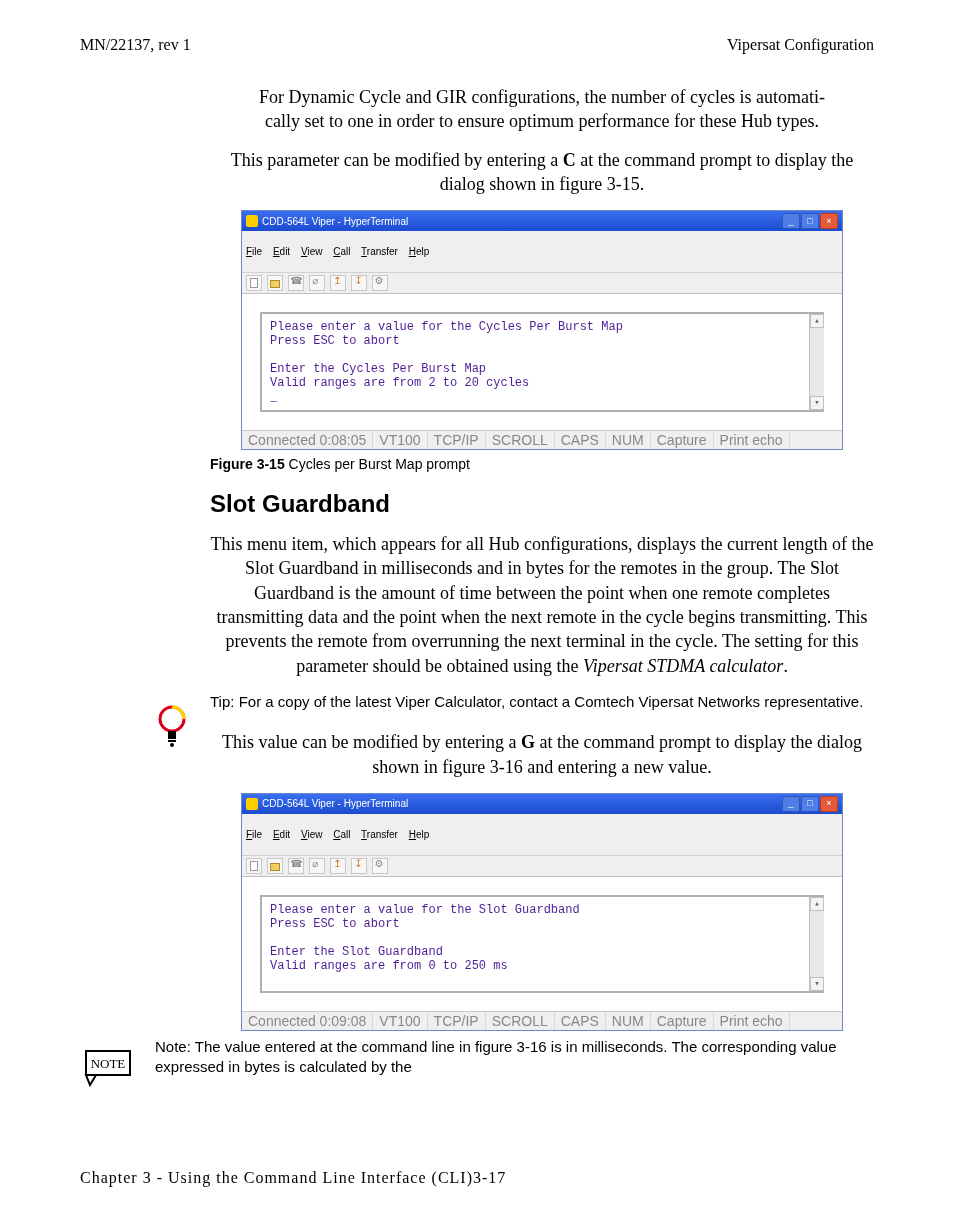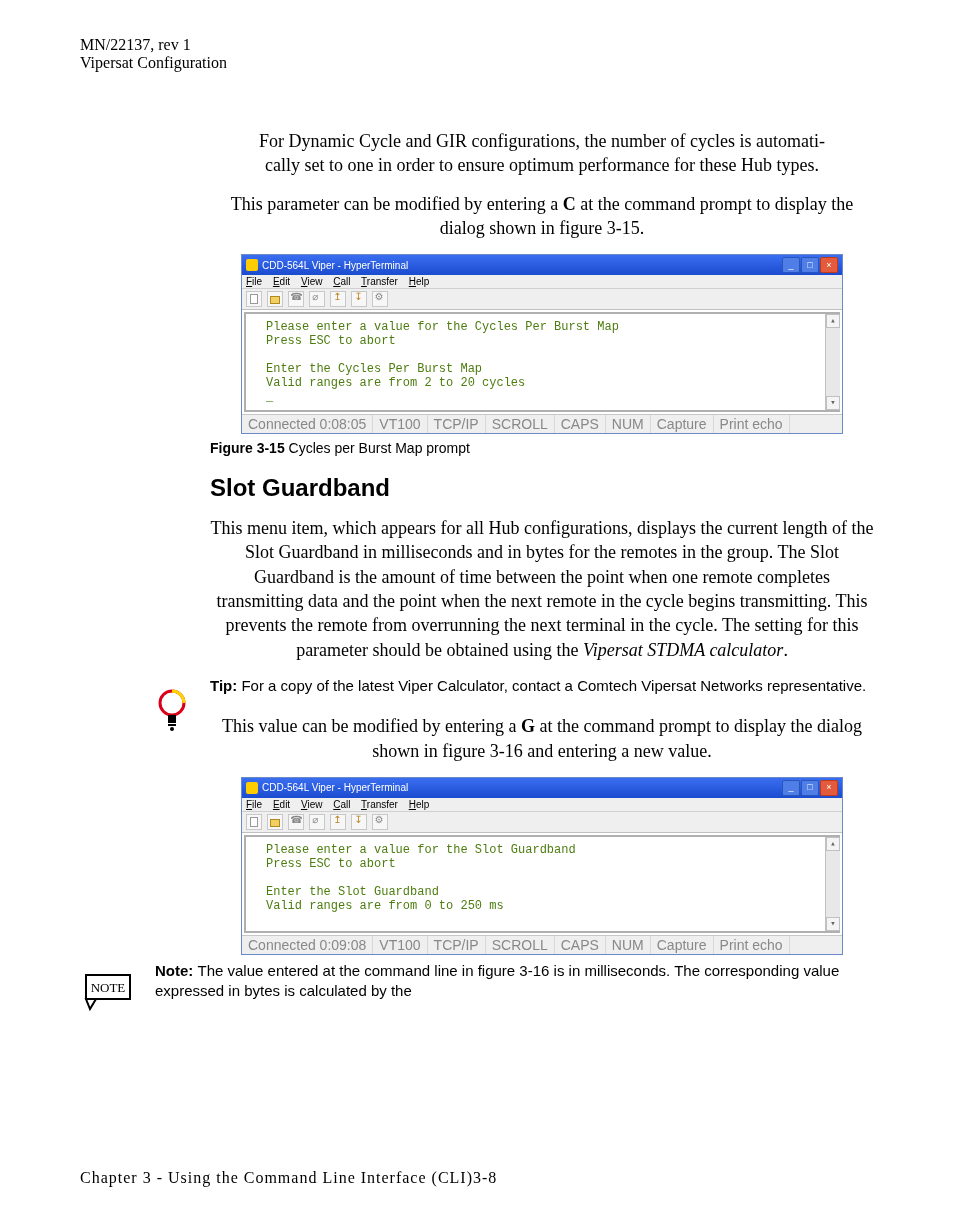--- a/index.html
+++ b/index.html
@@ -13,22 +13,21 @@
     width: 954px;
     height: 1227px;
     box-sizing: border-box;
     padding: 36px 80px 40px 80px;
     position: relative;
   }
   .header-row {
     display: flex;
     justify-content: space-between;
     font-size: 16px;
-    margin-bottom: 57px;
-    flex-direction: column;
+    margin-bottom: 31px;
   }
   .body-col {
     margin-left: 130px;
   }
   .para {
     font-size: 18px;
     line-height: 1.35;
     margin: 0 0 14px 0;
     text-align: center;
   }
@@ -80,21 +79,21 @@
     align-items: center;
     justify-content: center;
     color: #fff;
     font-size: 9px;
     line-height: 1;
   }
   .ht-btn.close { background: #e35b3c; border-color: #bf3a1b; }
   .ht-menu {
     background: #efefef;
     border-bottom: 1px solid #d0d0d0;
-    padding: 1px 4px;
+    padding: 15px 4px;
     color: #000;
   }
   .ht-menu span { margin-right: 8px; }
   .ht-menu u { text-decoration: underline; }
   .ht-tool {
     background: #efefef;
     border-bottom: 1px solid #c0c0c0;
     padding: 2px 4px;
     color: #555;
     letter-spacing: 0;
@@ -146,28 +145,28 @@
     position:absolute; left:2px; top:-1px;
     font-size: 10px; color:#c08020;
   }
   .ht-tool-icon.props::after {
     content: "⚙";
     position:absolute; left:1px; top:-1px;
     font-size: 10px; color:#888;
   }
   .ht-term {
     background: #fff;
-    padding: 6px 20px;
+    padding: 6px 8px;
     font-family: "Courier New", monospace;
     font-size: 12px;
     white-space: pre;
-    color: #4d7c0f;
+    color: #4c1d95;
     border: 2px solid #b0b0b0;
     border-right: 0;
-    margin: 2px;
+    margin: 18px;
     min-height: 82px;
     position: relative;
   }
   .ht-scroll {
     position: absolute;
     right: 0; top: 0; bottom: 0;
     width: 14px;
     background: #e8e8e8;
     border-left: 1px solid #c0c0c0;
   }
@@ -224,21 +223,21 @@
 
   .callout {
     position: relative;
     margin-left: -55px; 
     padding-left: 55px;
     font-family: Arial, Helvetica, sans-serif;
     font-size: 15px;
     line-height: 1.35;
     margin-bottom: 18px;
   }
-  .callout .label { font-weight: bold; }
+  .callout .label { font-weight: normal; }
   .tip-icon, .note-icon {
     position: absolute;
     left: 0;
     top: 12px;
   }
   .tip-icon svg, .note-icon svg { display: block; }
 
   .callout.note {
     margin-left: -130px;
     padding-left: 75px;
@@ -402,16 +401,16 @@
           <path d="M6 26 L16 26 L10 36 Z" fill="#fff" stroke="#000" stroke-width="2"></path>
         </svg>
       </span>
       <span class="label">Note:  </span><span>The value entered at the command line in figure 3-16 is in milliseconds. The corresponding value expressed in bytes is calculated by the</span>
     </div>
 
   </div>
 
   <div class="footer-row">
     <div>Chapter 3 - Using the Command Line Interface (CLI)</div>
-    <div>3-8</div>
+    <div>3-17</div>
   </div>
 
 </div>
 
 </body></html>

